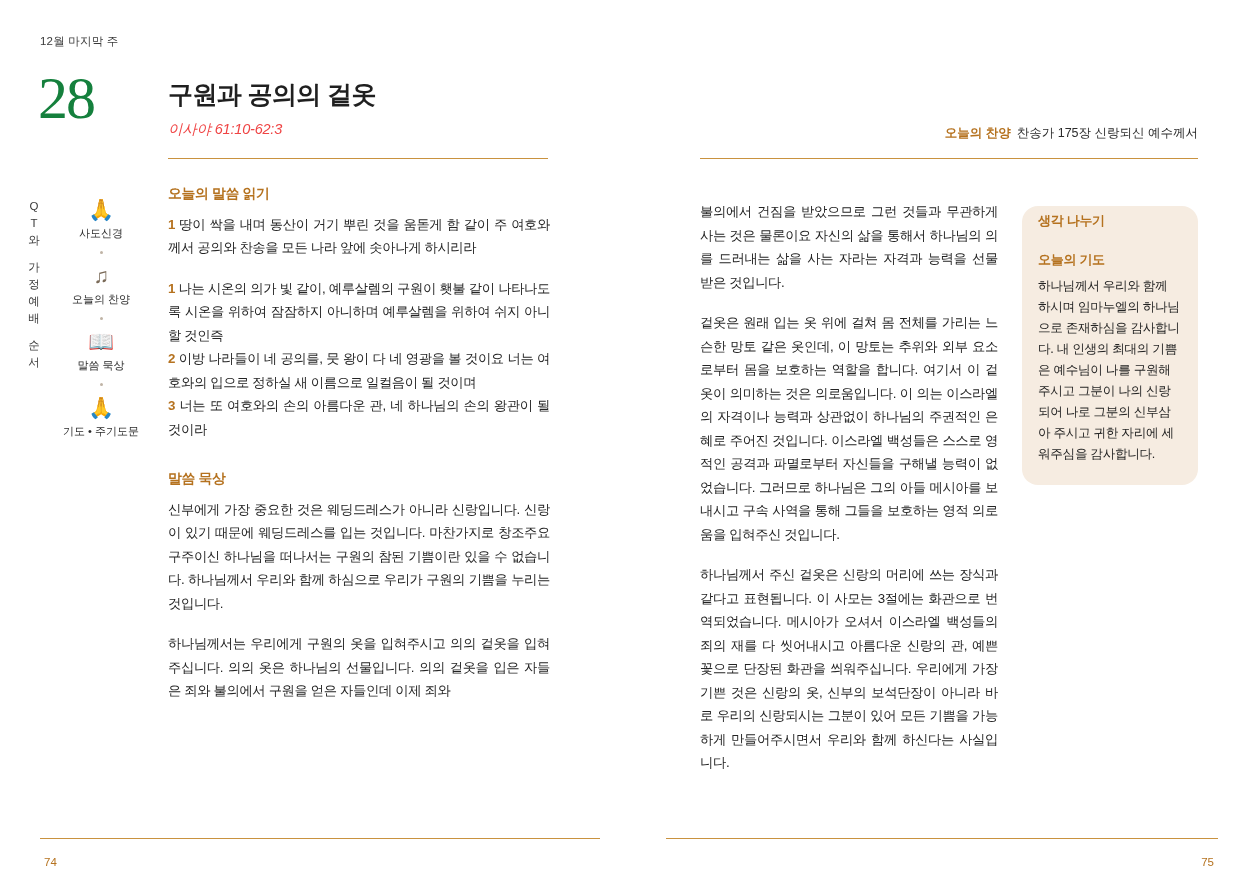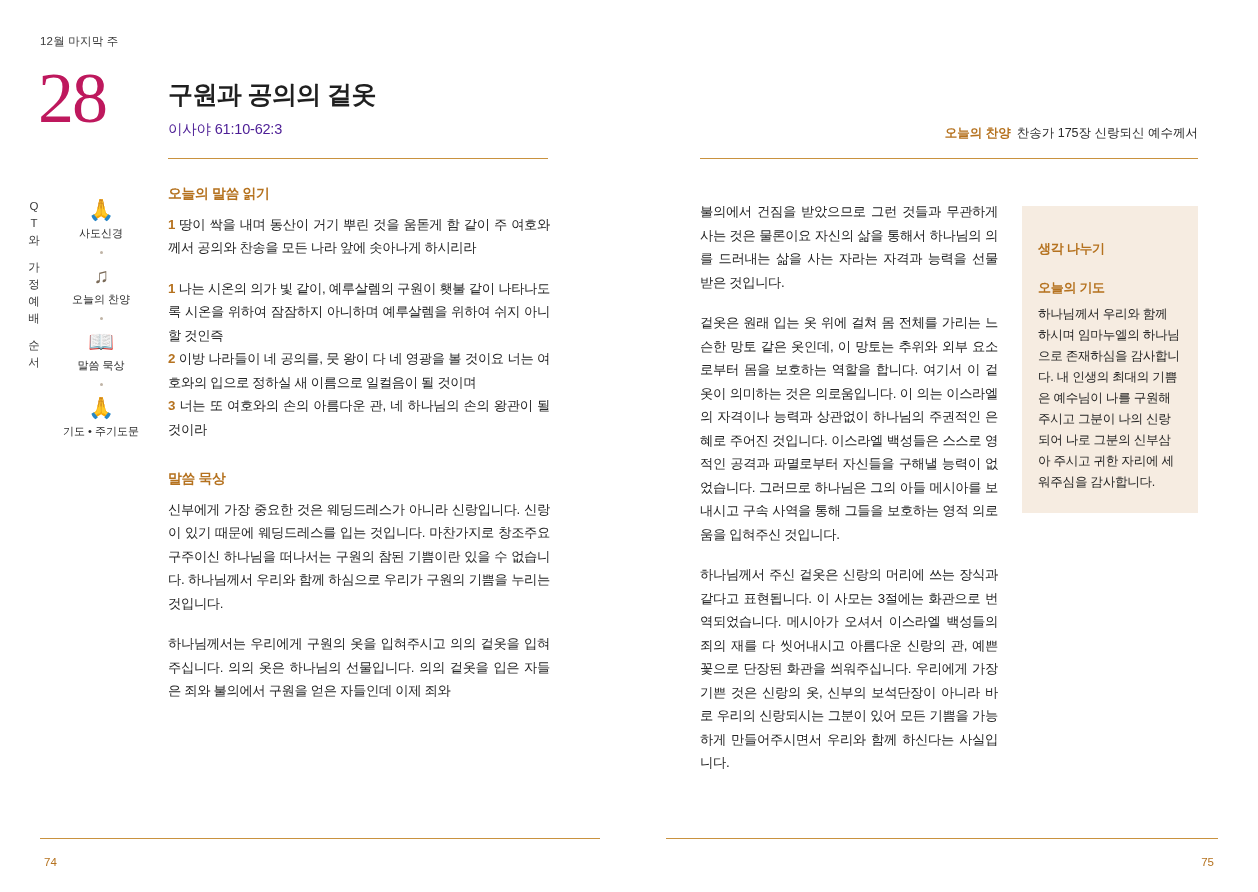--- a/index.html
+++ b/index.html
@@ -27,45 +27,46 @@
     top: 34px;
     font-size: 11.5px;
     color: #3a3a3a;
     letter-spacing: 0.2px;
   }
 
   .daynum {
     position: absolute;
     left: 38px;
     top: 62px;
-    font-size: 72px;
+    font-size: 60px;
     line-height: 72px;
     font-weight: 400;
-    color: #be185d;
+    color: #15803d;
     font-family: "Liberation Serif", serif;
     letter-spacing: -2px;
   }
 
   .title-block {
     position: absolute;
     left: 168px;
     top: 78px;
     width: 420px;
   }
   .title-main {
     font-size: 25px;
     font-weight: 700;
     color: #1f1f1f;
     letter-spacing: -0.6px;
   }
   .title-sub {
     margin-top: 9px;
     font-size: 14.5px;
-    color: #4c1d95;
+    color: #ef4444;
     letter-spacing: -0.2px;
+    font-style: italic;
   }
 
   .hymn-line {
     position: absolute;
     right: 60px;
     top: 125px;
     font-size: 12.5px;
     white-space: nowrap;
   }
   .hymn-label {
@@ -158,28 +159,29 @@
   .gap  { height: 17px; }
   .gap-lg { height: 26px; }
   .vnum { color: #b5721f; font-weight: 700; }
 
   
   .sidebox {
     position: absolute;
     left: 1022px;
     top: 206px;
     width: 176px;
-    padding: 32px 16px 20px 16px;
+    padding: 4px 16px 20px 16px;
     box-sizing: border-box;
     background: #f6ece1;
     font-size: 12.6px;
     line-height: 21px;
     color: #232323;
     letter-spacing: -0.3px;
     text-align: left;
+    border-radius: 16px;
   }
   .sidebox .sec-head { font-size: 13px; margin-bottom: 6px; }
   .sidebox .block + .block { margin-top: 18px; }
 </style>
 </head>
 <body>
 
 <div class="page">
 
   <div class="week-label">12월 마지막 주</div>

